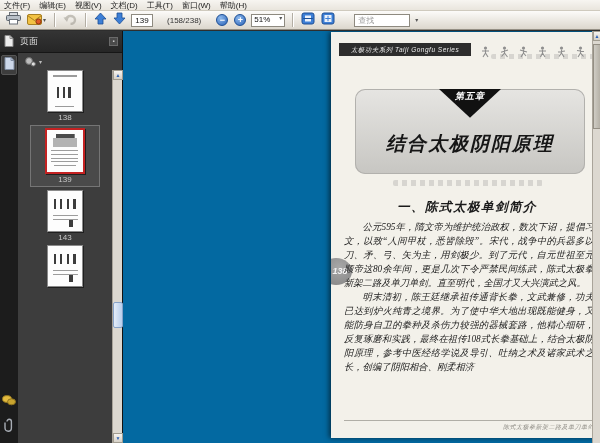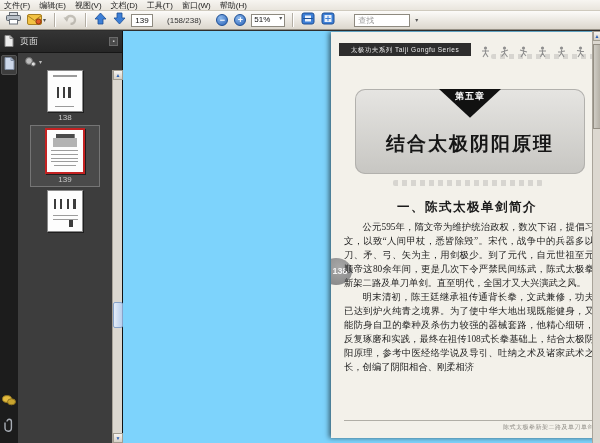--- a/index.html
+++ b/index.html
@@ -117,21 +117,21 @@
     background:#dcd8d0;border-left:1px solid #a9a49a;}
   .sbtn{position:absolute;left:0;width:10px;height:10px;
     background:linear-gradient(#f6f4f0,#d5d0c6);border:1px solid #a19c90;
     color:#2f62b4;font-size:5px;line-height:8px;text-align:center;}
   .sbtn.up{top:0;} .sbtn.down{bottom:0;}
   .sthumb{position:absolute;left:0;width:10px;top:232px;height:26px;
     background:linear-gradient(90deg,#e4edf9,#b9cfec);
     border:1px solid #87a3c9;border-radius:2px;}
 
   
-  .docarea{flex:1;position:relative;background:#7dd3fc;overflow:hidden;}
+  .docarea{flex:1;position:relative;background:#0369a1;overflow:hidden;font-style:italic;}
   .page{position:absolute;left:208px;top:1px;width:292px;height:406px;
     background:#f3f1ea;box-shadow:-2px 0 5px rgba(0,0,0,.55);overflow:hidden;}
 
   .series-band{position:absolute;top:11px;left:8px;width:132px;height:13px;
     background:#2d2d2d;color:#ececec;font-size:6.5px;line-height:13px;
     text-align:center;letter-spacing:.5px;white-space:nowrap;}
   .figband{position:absolute;top:12px;left:150px;display:flex;gap:10px;}
 
   .chapterbox{position:absolute;top:57px;left:24px;width:230px;height:85px;
     border-radius:10px;background:linear-gradient(#e6e5e2,#c7c6c2);
@@ -336,20 +336,26 @@
             <div class="slot selected">
               <div class="thumbpage t-chapter">
                   <div class="mini"></div>
                 </div>
               <div class="tlabel">139</div>
             </div>
             <div class="slot">
               <div class="thumbpage t-figures2">
                   <div class="mini"></div>
                 </div>
+              <div class="tlabel">143</div>
+            </div>
+            <div class="slot">
+              <div class="thumbpage t-figures2">
+                  <div class="mini"></div>
+                </div>
 
             </div>
 
           </div>
 
           <div class="vscroll">
             <div class="sbtn up">▲</div>
             <div class="sthumb"></div>
             <div class="sbtn down">▼</div>
           </div>

